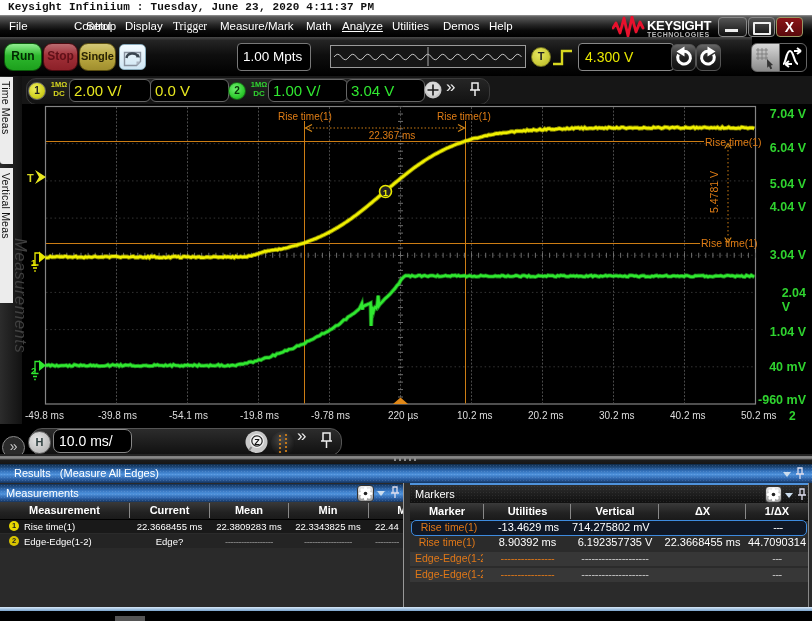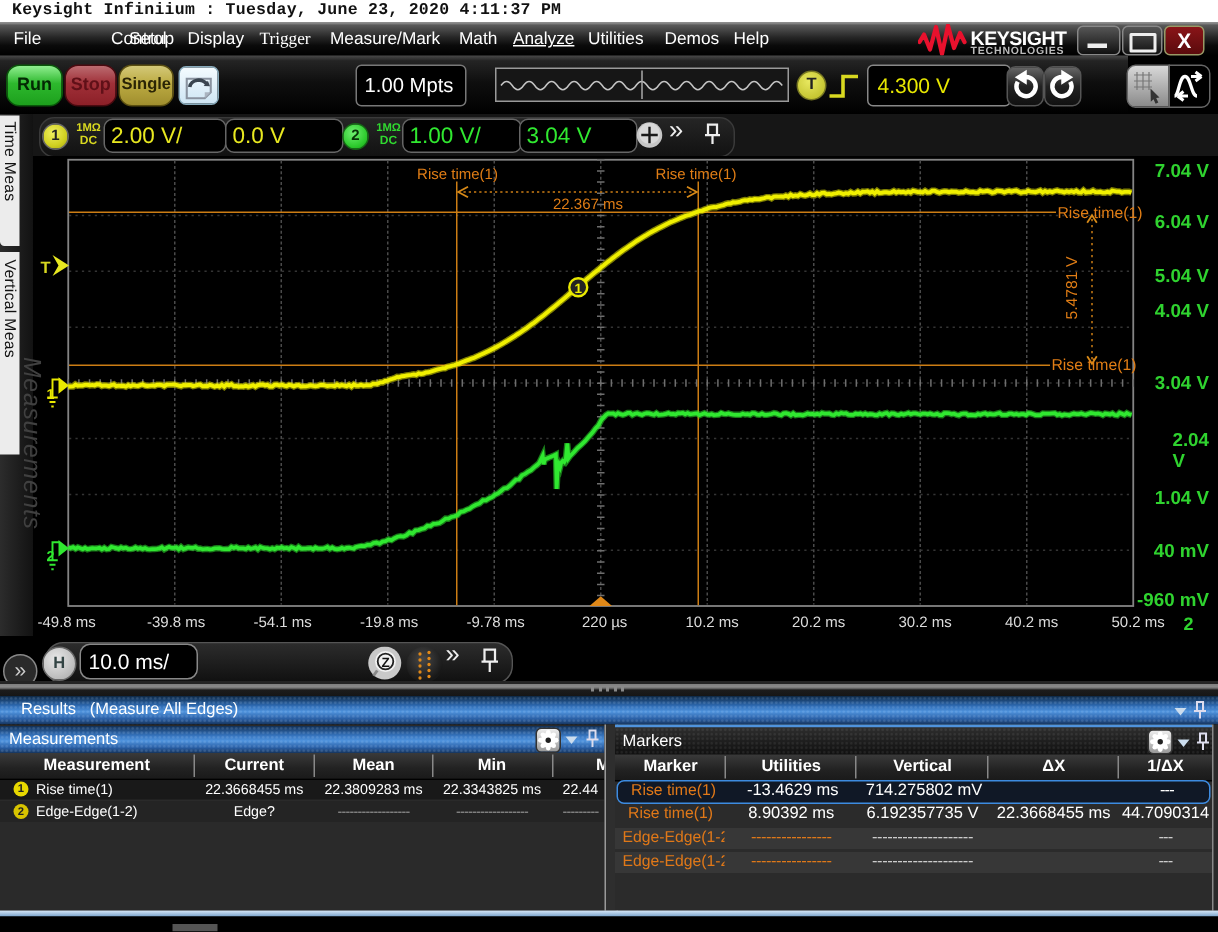--- a/index.html
+++ b/index.html
@@ -367,21 +367,21 @@
     <div class="abs" style="left:249px;top:2px;width:87px;text-align:center;">ΔX</div>
     <div class="abs" style="left:336px;top:2px;width:62px;text-align:center;">1/ΔX</div>
     <div class="abs" style="left:73px;top:1px;width:1px;height:15px;background:#888;"></div>
     <div class="abs" style="left:160px;top:1px;width:1px;height:15px;background:#888;"></div>
     <div class="abs" style="left:248px;top:1px;width:1px;height:15px;background:#888;"></div>
     <div class="abs" style="left:335px;top:1px;width:1px;height:15px;background:#888;"></div>
   </div>
   <div class="abs" style="left:1px;top:37px;width:394px;height:14px;background:#101826;border:1.5px solid #3d8be0;border-radius:5px;font-size:11px;color:#fff;">
     <div class="abs" style="left:0;top:0px;width:74px;text-align:center;color:#e07818;font-size:10.5px;">Rise time(1)</div>
     <div class="abs" style="left:73px;top:0px;width:87px;text-align:center;">-13.4629 ms</div>
-    <div class="abs" style="left:160px;top:0px;width:88px;text-align:center;">714.275802 mV</div>
+    <div class="abs" style="left:160px;top:0px;width:88px;">714.275802 mV</div>
     <div class="abs" style="left:335px;top:0px;width:62px;text-align:center;letter-spacing:-0.5px;">---</div>
   </div>
   <div class="abs" style="left:0;top:53px;width:398px;height:14px;background:#2b2b2b;font-size:11px;color:#fff;">
     <div class="abs" style="left:0;top:0px;width:74px;text-align:center;color:#e07818;font-size:10.5px;">Rise time(1)</div>
     <div class="abs" style="left:74px;top:0px;width:87px;text-align:center;">8.90392 ms</div>
     <div class="abs" style="left:161px;top:0px;width:88px;text-align:center;">6.192357735 V</div>
     <div class="abs" style="left:249px;top:0px;width:87px;text-align:center;">22.3668455 ms</div>
     <div class="abs" style="left:336px;top:0px;width:62px;text-align:center;">44.7090314</div>
   </div>
   <div class="abs" style="left:0;top:69px;width:398px;height:14px;background:#373737;font-size:11px;color:#e07818;">

